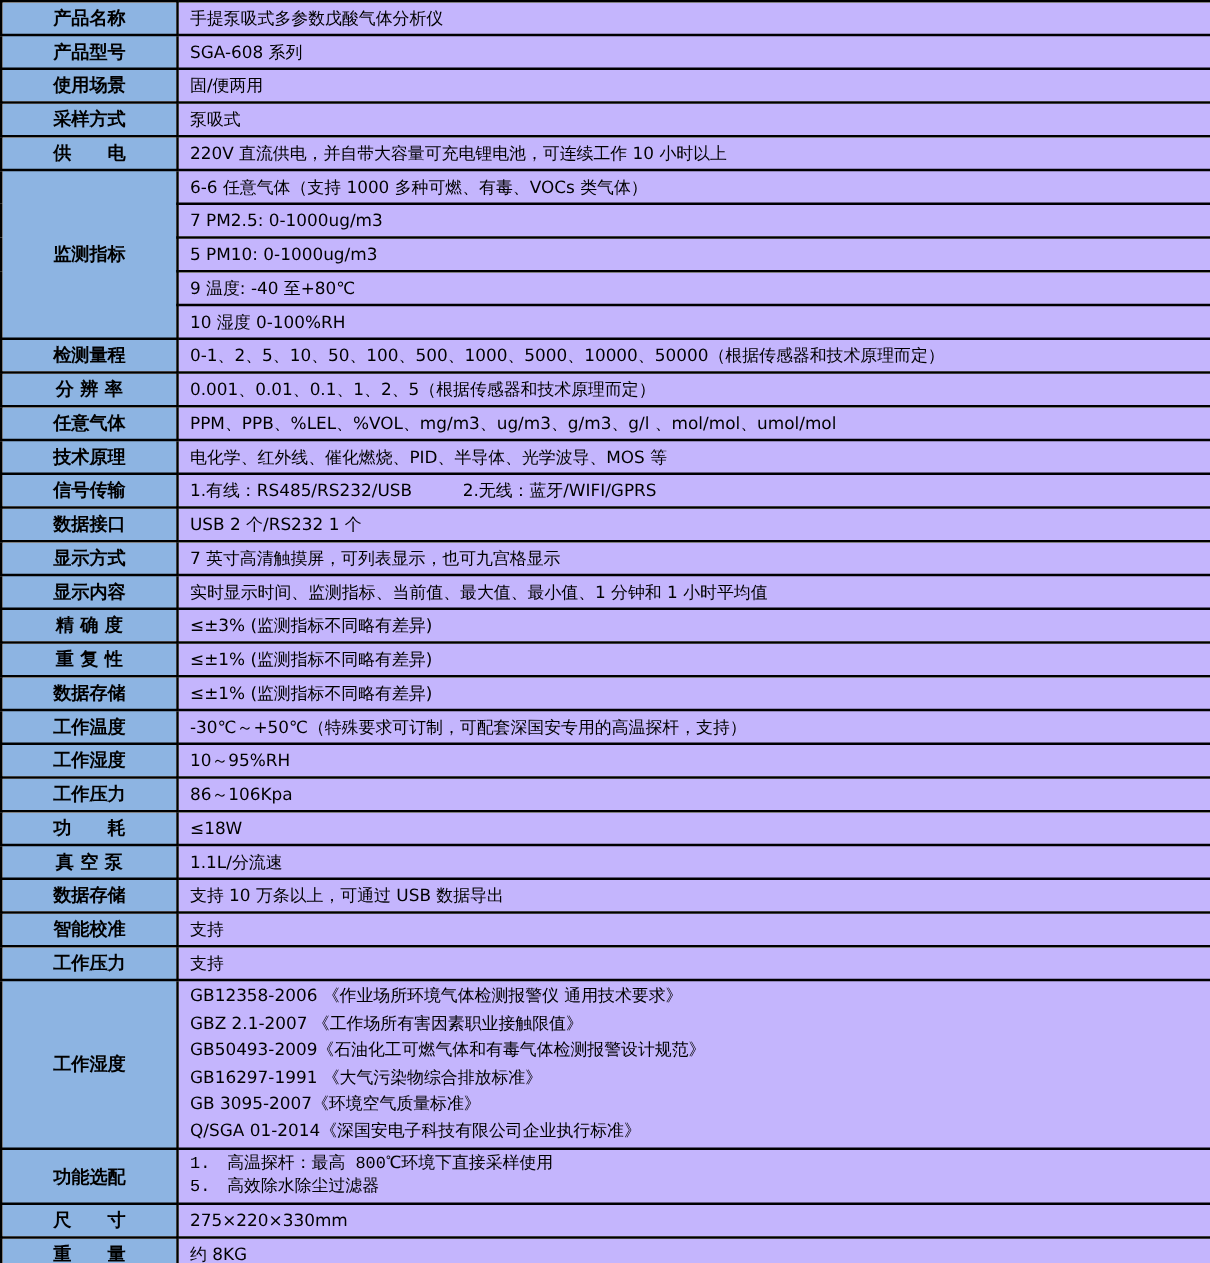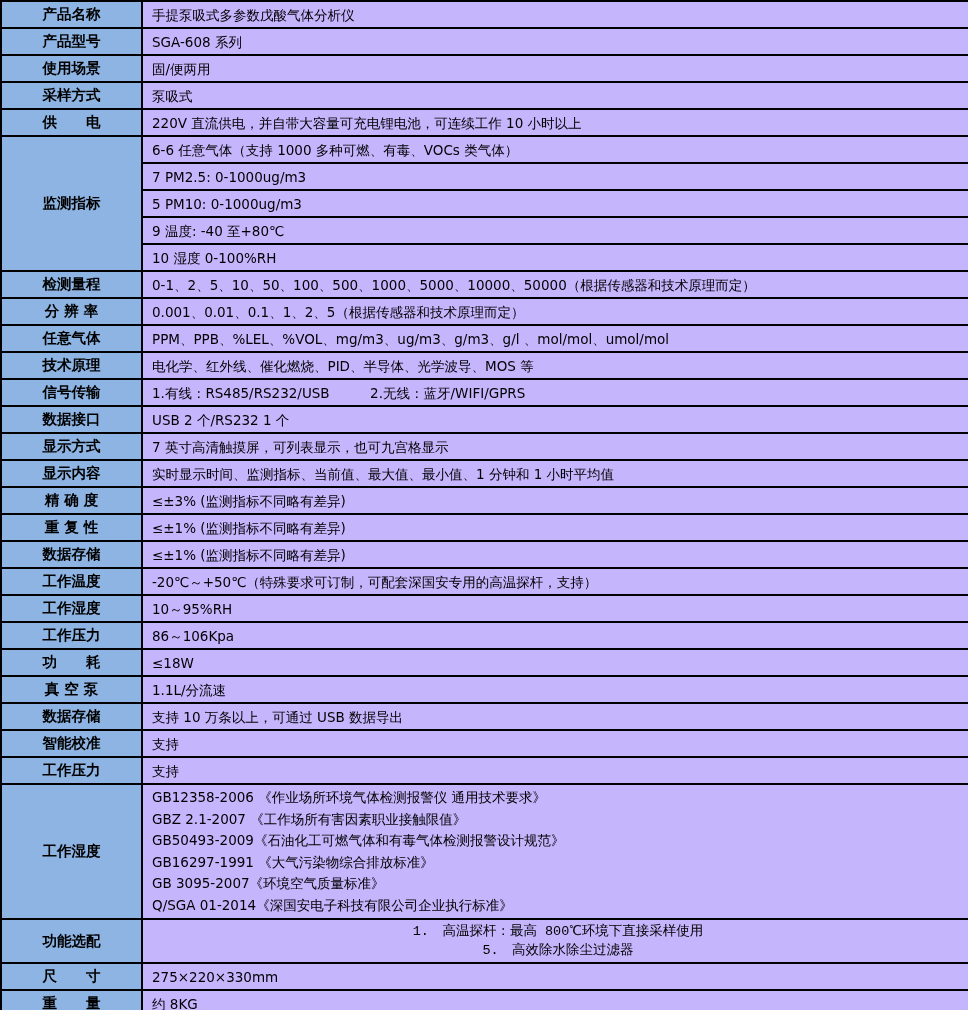--- a/index.html
+++ b/index.html
@@ -32,21 +32,21 @@
     font-size:13.5px;
     padding:2px 4px 2px 9px;
     line-height:18px;
     white-space:nowrap;
   }
   tr.std{height:27px;}
   td.value.lines{white-space:normal;margin-top:26px;}
   td.value.lines div{line-height:21.5px; white-space:nowrap;}
   tr.standards-row{height:132px;}
   tr.options-row{height:41px;font-family:Liberation Mono, monospace;}
-  td.value.optlines div{line-height:19px; white-space:nowrap;text-align:center;}
+  td.value.optlines div{line-height:19px; white-space:nowrap;}
 </style>
 </head>
 <body>
 
 <table class="spec">
   <colgroup>
     <col style="width:141px">
     <col style="width:827px">
   </colgroup>
   <tbody>
@@ -128,21 +128,21 @@
     <tr class="std">
       <td class="label">重 复 性</td>
       <td class="value">≤±1% (监测指标不同略有差异)</td>
     </tr>
     <tr class="std">
       <td class="label">数据存储</td>
       <td class="value">≤±1% (监测指标不同略有差异)</td>
     </tr>
     <tr class="std">
       <td class="label">工作温度</td>
-      <td class="value">-20℃～+50℃（特殊要求可订制，可配套深国安专用的高温探杆，支持）</td>
+      <td class="value">-30℃～+50℃（特殊要求可订制，可配套深国安专用的高温探杆，支持）</td>
     </tr>
     <tr class="std">
       <td class="label">工作湿度</td>
       <td class="value">10～95%RH</td>
     </tr>
     <tr class="std">
       <td class="label">工作压力</td>
       <td class="value">86～106Kpa</td>
     </tr>
     <tr class="std">

